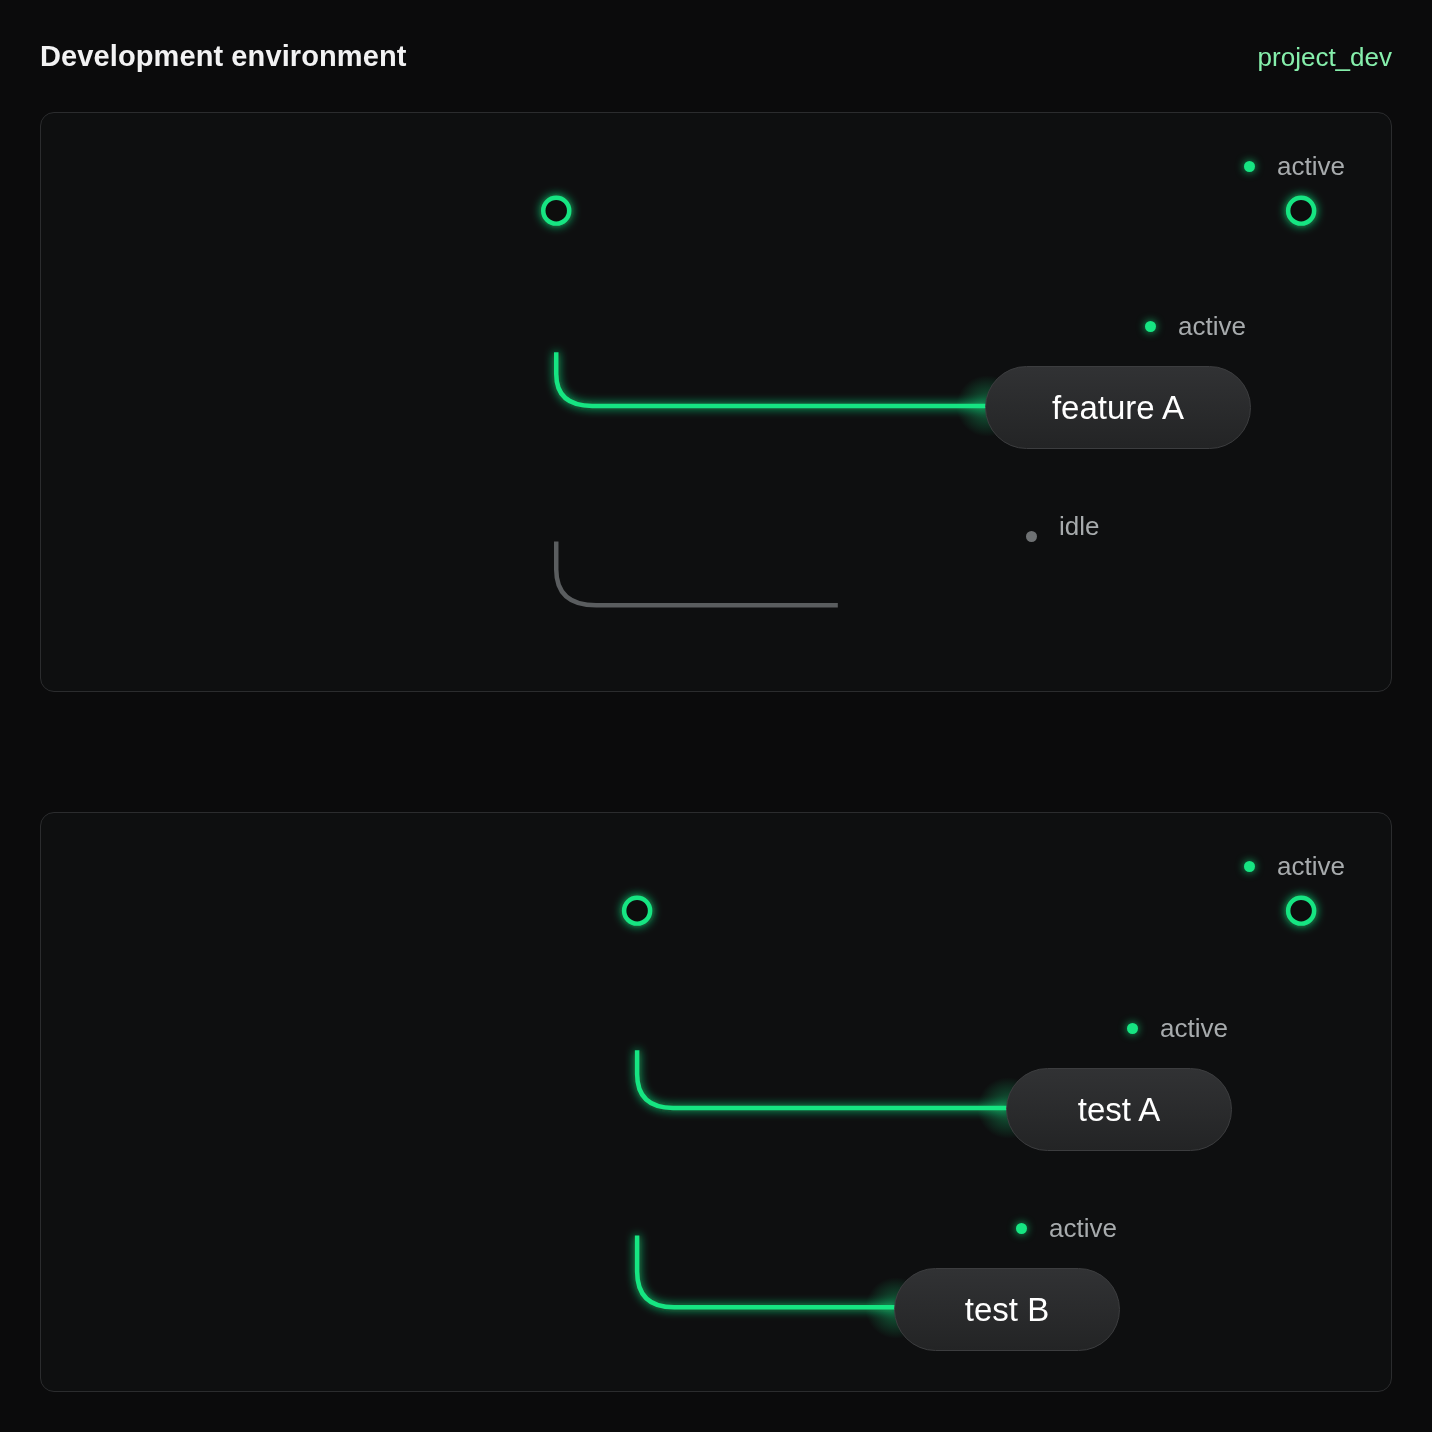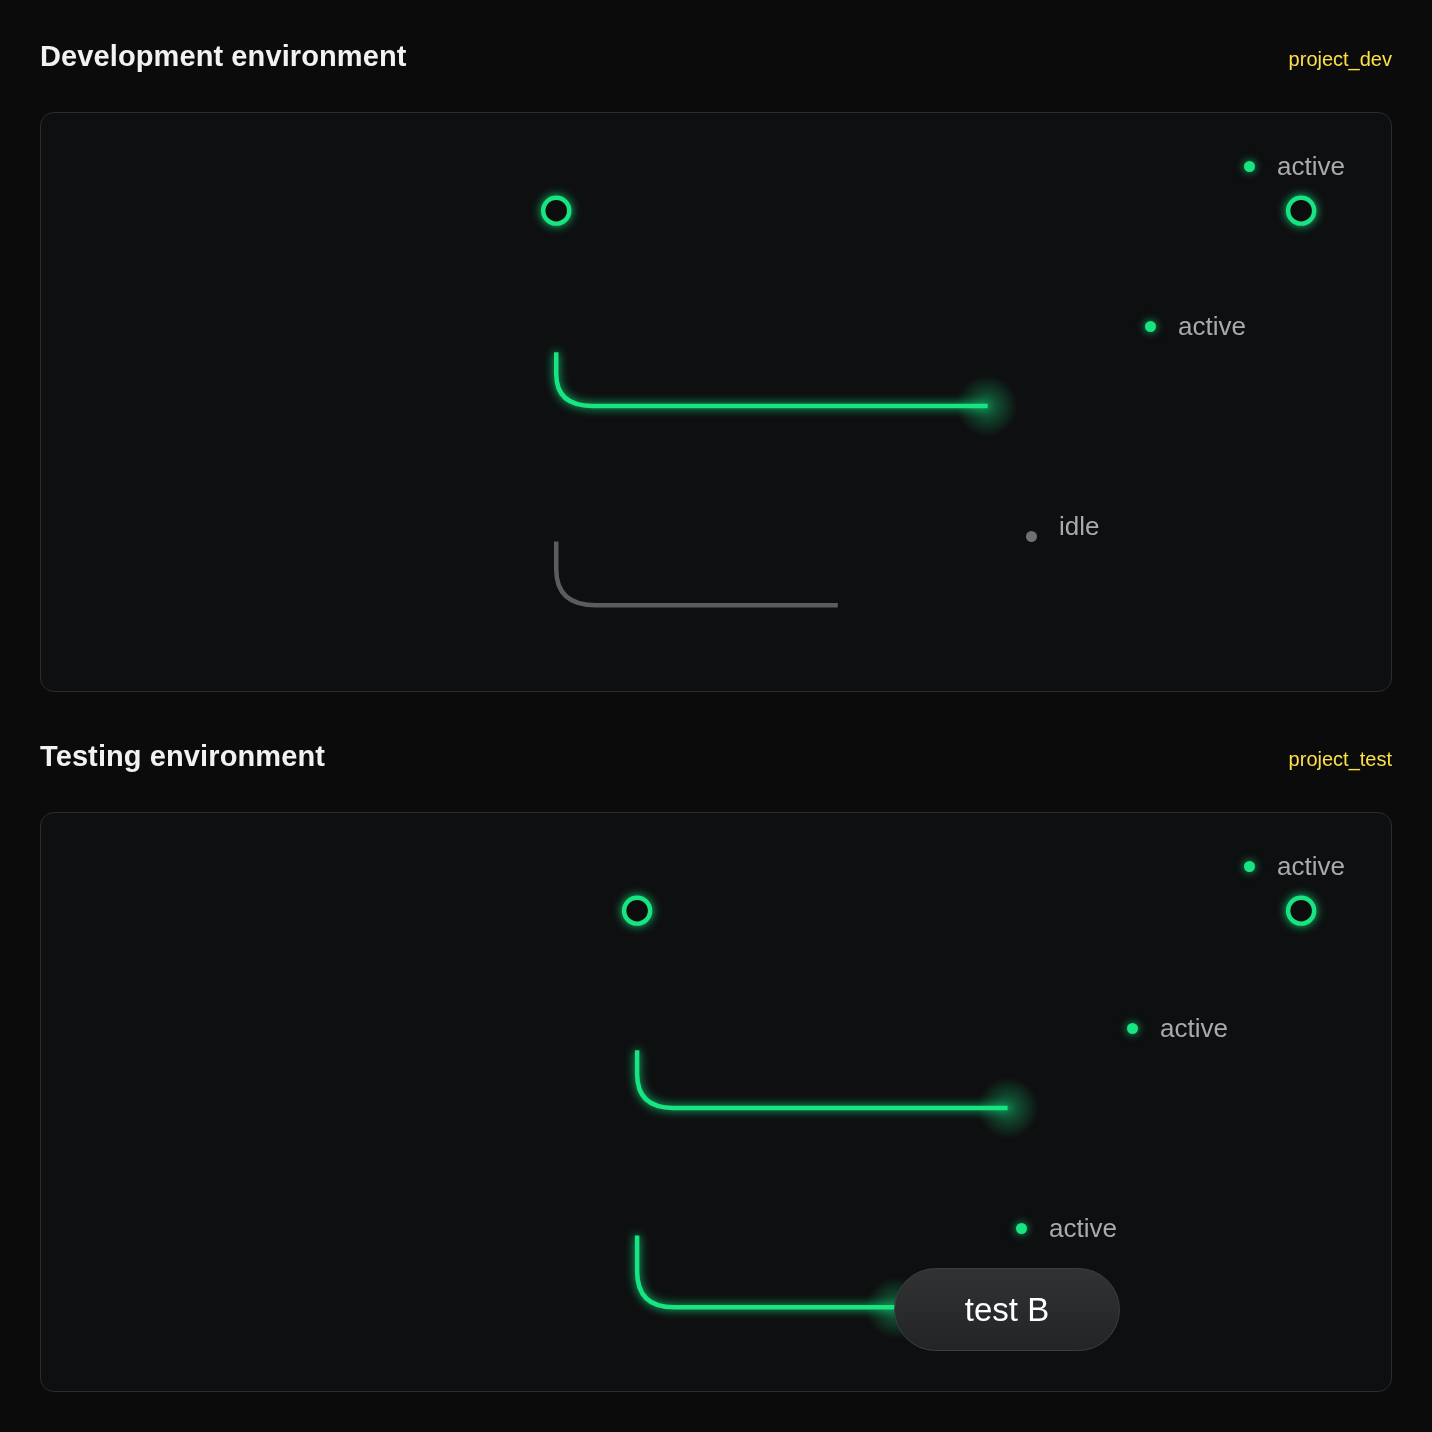--- a/index.html
+++ b/index.html
@@ -28,23 +28,23 @@
     justify-content: space-between;
   }
   .sec-title {
     font-size: 29px;
     font-weight: bold;
     color: #f2f2f3;
     letter-spacing: .1px;
     white-space: nowrap;
   }
   .sec-project {
-    font-size: 20px;
+    font-size: 26px;
     font-weight: normal;
-    color: #fde047;
+    color: #86efac;
     white-space: nowrap;
     margin-left: 11px;
   }
 
   
   .card {
     position: absolute;
     left: 40px;
     width: 1352px;
     box-sizing: border-box;
@@ -179,39 +179,38 @@
         <circle cx="1262" cy="98" r="13" fill="#0e0f10" stroke="#16e582" stroke-width="4.5" filter="url(#devGlow)"></circle>
       </svg>
 
 
       <div class="status active" style="left:1203px;top:38px;">
         <span class="dot"></span>
         <span class="txt">active</span>
       </div>
 
       <div class="edge-glow" style="left:915px;top:262px;"></div>
+      <div class="node leaf-active" style="left:944px;top:253px;width:266px;height:83px;">
+        <span>feature A</span>
+      </div>
       <div class="status active" style="left:1104px;top:198px;">
         <span class="dot"></span>
         <span class="txt">active</span>
       </div>
 
       <div class="status idle" style="left:985px;top:398px;align-items:flex-end;">
         <span class="dot"></span>
         <span class="txt">idle</span>
       </div>
 
     </div>
   </div>
 
   <div class="section" style="top:740px;height:652px;">
 
-    <div class="sec-head" style="top:0;">
-      <span class="sec-title">Testing environment</span>
-      <span class="sec-project">project_test</span>
-    </div>
 
     <div class="card" style="top:72px;height:580px;">
 
       <svg class="wires" viewBox="0 0 1352 580" preserveAspectRatio="none">
         <defs>
           <filter id="testGlow" x="-60%" y="-60%" width="220%" height="220%">
             <feGaussianBlur stdDeviation="5" result="b"></feGaussianBlur>
             <feMerge>
                 <feMergeNode in="b"></feMergeNode>
                 <feMergeNode in="SourceGraphic"></feMergeNode>
@@ -233,20 +232,23 @@
         <circle cx="1262" cy="98" r="13" fill="#0e0f10" stroke="#16e582" stroke-width="4.5" filter="url(#testGlow)"></circle>
       </svg>
 
 
       <div class="status active" style="left:1203px;top:38px;">
         <span class="dot"></span>
         <span class="txt">active</span>
       </div>
 
       <div class="edge-glow" style="left:936px;top:264px;"></div>
+      <div class="node leaf-active" style="left:965px;top:255px;width:226px;height:83px;">
+        <span>test A</span>
+      </div>
       <div class="status active" style="left:1086px;top:200px;">
         <span class="dot"></span>
         <span class="txt">active</span>
       </div>
 
       <div class="edge-glow" style="left:824px;top:464px;"></div>
       <div class="node leaf-active" style="left:853px;top:455px;width:226px;height:83px;">
         <span>test B</span>
       </div>
       <div class="status active" style="left:975px;top:400px;">

